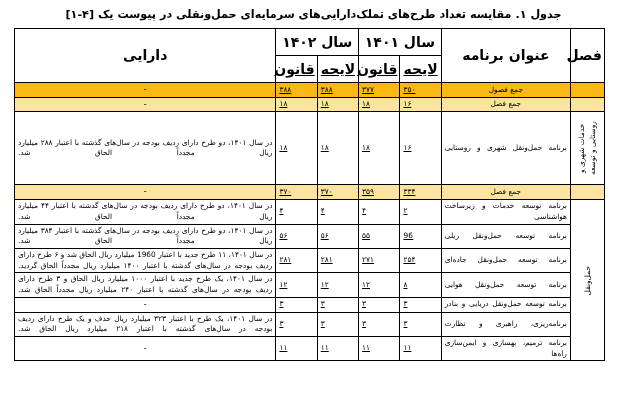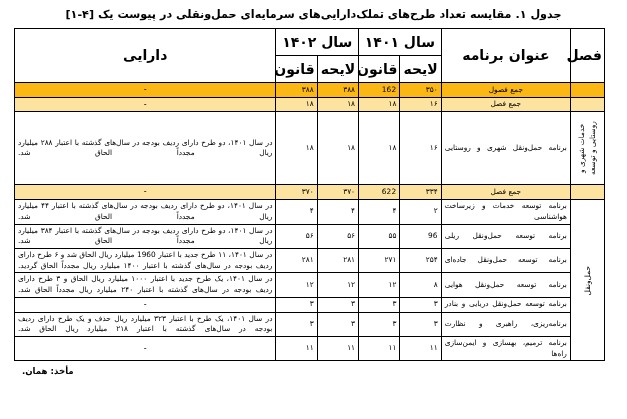--- a/index.html
+++ b/index.html
@@ -71,33 +71,35 @@
     font-size: 14px;
     padding: 3px 2px;
   }
   thead th.hdr-year {
     font-size: 8px;
     padding: 2px;
   }
   thead th.hdr-sub {
     font-size: 7.6px;
     padding: 2px;
+    text-decoration: underline;
   }
 
   
   col.c-desc   { width: 253px; }
   col.c-num    { width: 40px; }
   col.c-prog   { width: 125px; }
   col.c-chap   { width: 33px; }
 
   
   .num {
-    text-align: right;
+    text-align: left;
     font-size: 8px;
     letter-spacing: 0.2px;
+    text-decoration: underline;
   }
   .desc {
     text-align: justify;
     text-align-last: justify;
     padding: 2px 4px;
     font-size: 7.3px;
     line-height: 1.55;
   }
   .desc.dash {
     text-align: center;
@@ -187,21 +189,21 @@
           <th class="hdr-sub">لایحه</th>
           <th class="hdr-sub">قانون</th>
         </tr>
       </thead>
 
       <tbody id="table-body">
           <tr class="row-total-all">
             <td></td>
             <td class="prog center">جمع فصول</td>
             <td class="num">۳۵۰</td>
-            <td class="num">162</td>
+            <td class="num">۳۷۷</td>
             <td class="num">۳۸۸</td>
             <td class="num">۳۸۸</td>
             <td class="desc dash">-</td>
           </tr>
           <tr class="row-total">
             <td class="chapter"></td>
             <td class="prog center">جمع فصل</td>
             <td class="num">۱۶</td>
             <td class="num">۱۸</td>
             <td class="num">۱۸</td>
@@ -216,21 +218,21 @@
             <td class="num">۱۶</td>
             <td class="num">۱۸</td>
             <td class="num">۱۸</td>
             <td class="num">۱۸</td>
             <td class="desc">در سال ۱۴۰۱، دو طرح دارای ردیف بودجه در سال‌های گذشته با اعتبار ۲۸۸ میلیارد ریال مجدداً الحاق شد.</td>
           </tr>
           <tr class="row-total">
             <td class="chapter"></td>
             <td class="prog center">جمع فصل</td>
             <td class="num">۳۳۴</td>
-            <td class="num">622</td>
+            <td class="num">۳۵۹</td>
             <td class="num">۳۷۰</td>
             <td class="num">۳۷۰</td>
             <td class="desc dash">-</td>
           </tr>
           <tr class="row-plain">
             <td class="chapter" rowspan="7">
               <span class="vtext">حمل‌ونقل</span>
             </td>
             <td class="prog">برنامه توسعه خدمات و زیرساخت هواشناسی</td>
             <td class="num">۲</td>
@@ -284,17 +286,14 @@
             <td class="num">۱۱</td>
             <td class="num">۱۱</td>
             <td class="num">۱۱</td>
             <td class="num">۱۱</td>
             <td class="desc dash">-</td>
           </tr>
         </tbody>
     </table>
   </div>
 
-  <div class="source-note">
-    <span class="src-inner">مأخذ: همان.</span>
-  </div>
 
 </div>
 
 </body></html>

